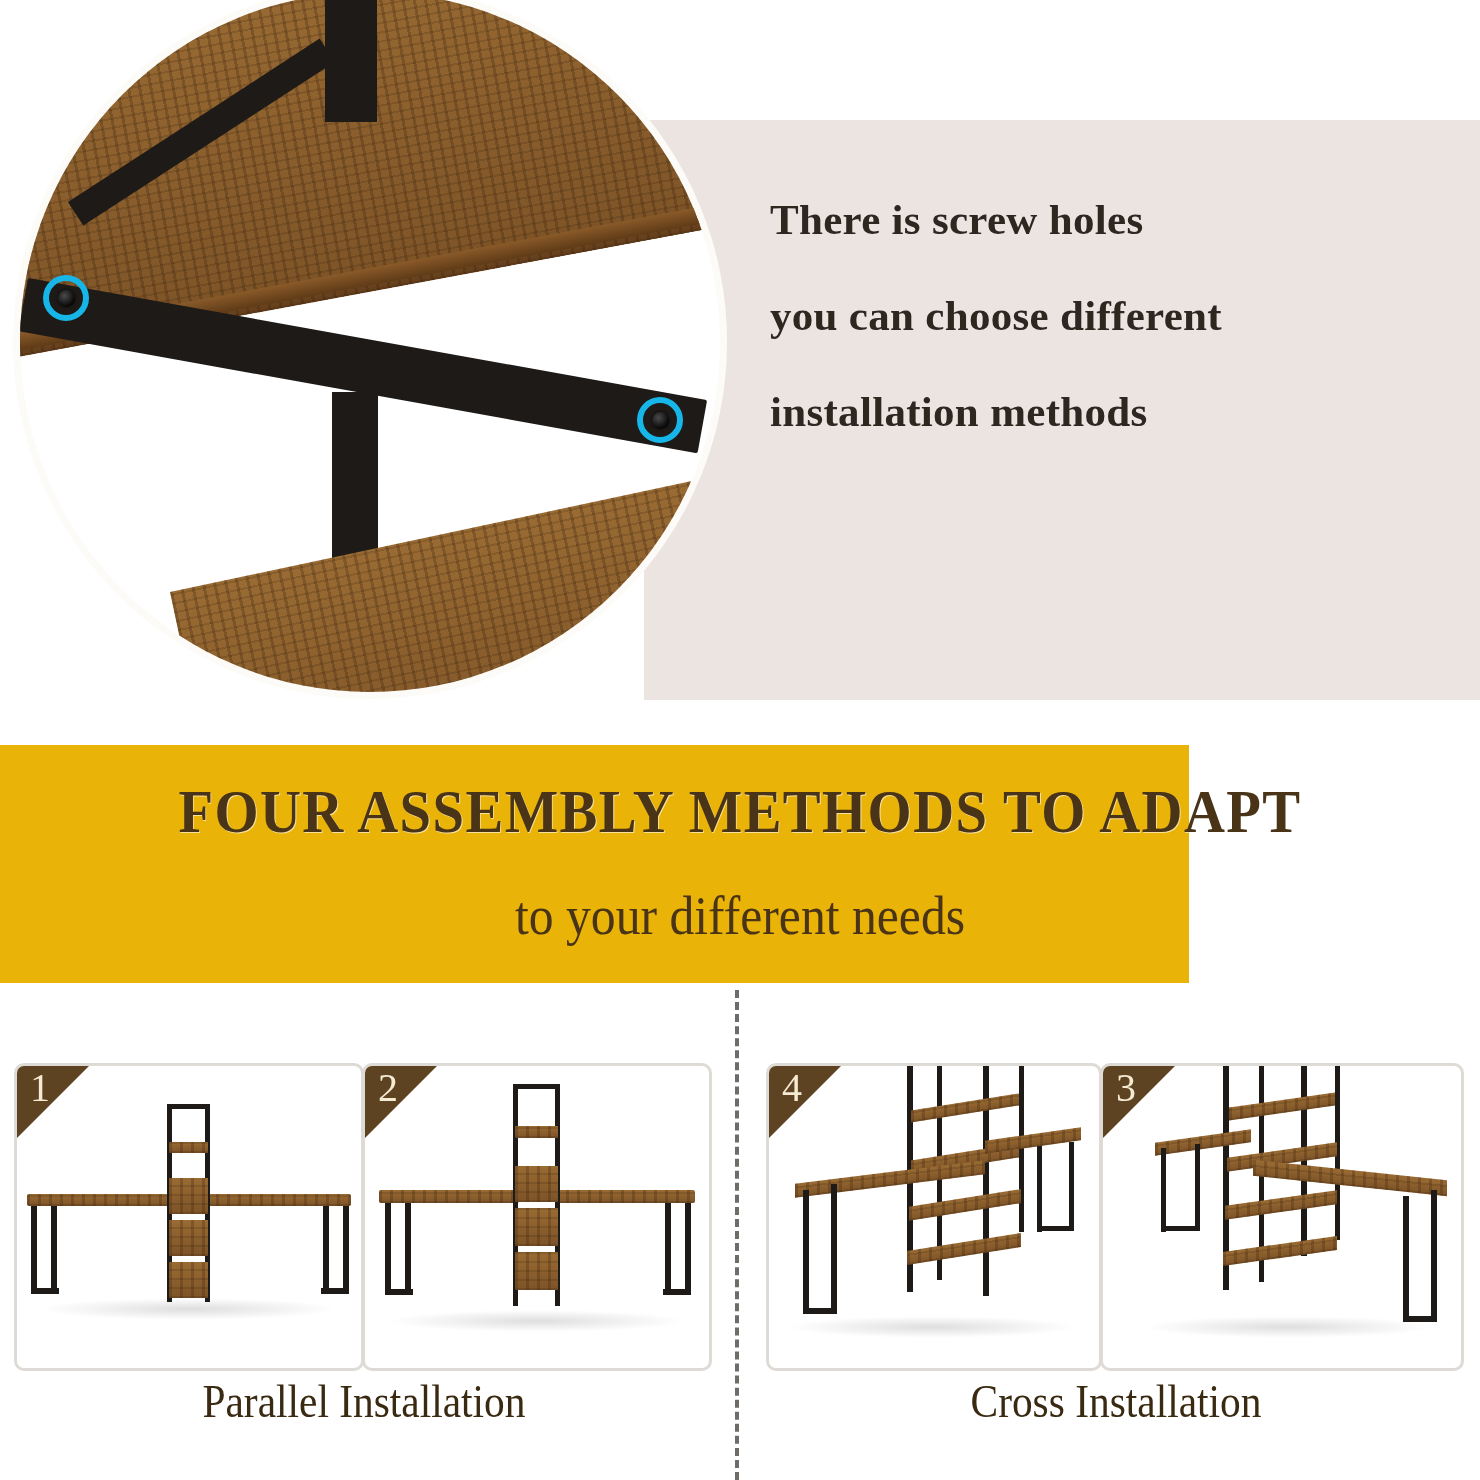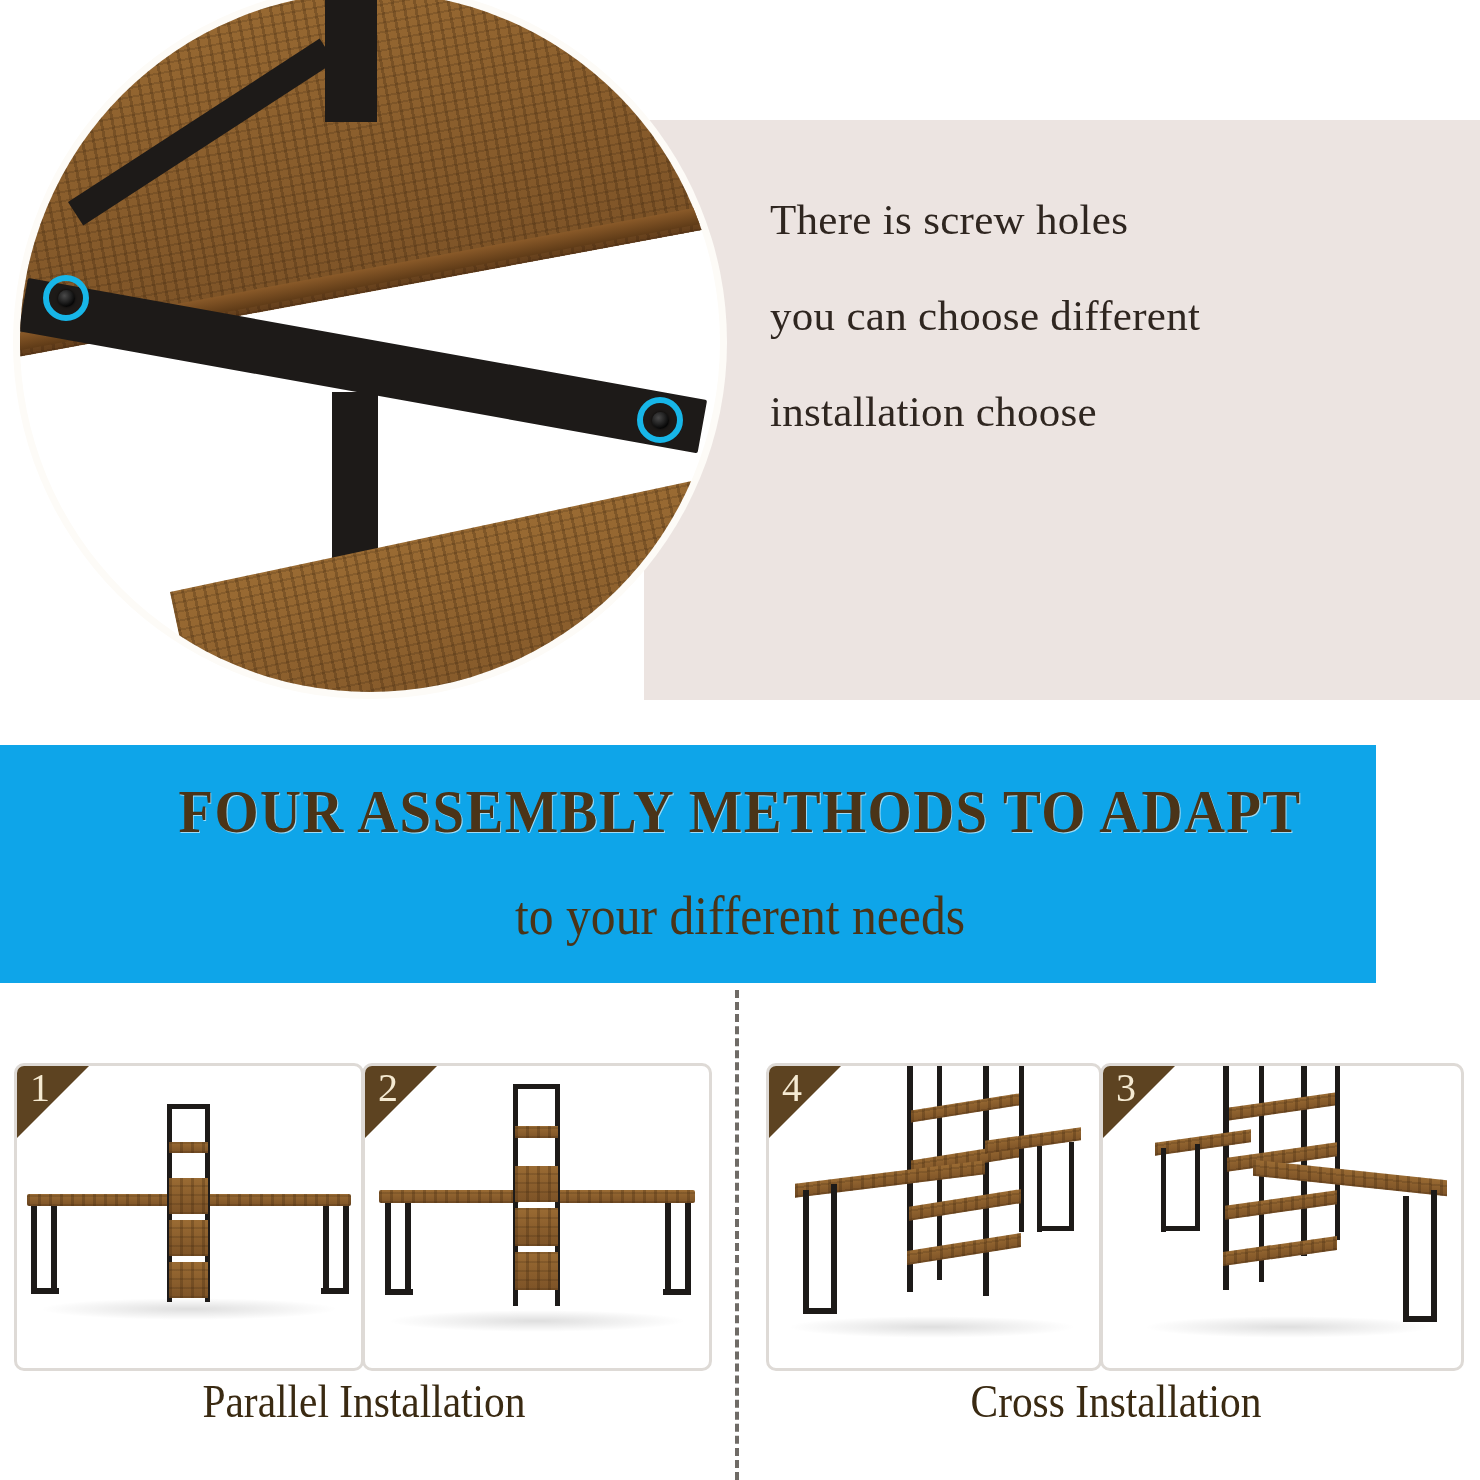--- a/index.html
+++ b/index.html
@@ -90,26 +90,26 @@
   }
   .screw-a{left:23px;top:283px;}
   .screw-b{left:617px;top:405px;}
 
   .top-text{
     position:absolute;left:770px;top:172px;width:620px;
     color:#2f2620;
     font-size:43px;line-height:96px;
     letter-spacing:.3px;
   }
-  .top-text div{white-space:nowrap;}
+  .top-text div{white-space:nowrap;font-weight:bold;}
 
   
   .banner{
-    position:absolute;left:0;top:745px;width:1376px;height:238px;
-    background:#0ea5e9;
+    position:absolute;left:0;top:745px;width:1189px;height:238px;
+    background:#eab308;
   }
   .banner-title{
     position:absolute;left:0;top:32px;width:1480px;
     text-align:center;
     font-size:61px;
     font-weight:700;
     letter-spacing:1.5px;
     color:#4a3418;
     transform:scaleX(.93);
     text-shadow:1px 1px 0 rgba(255,255,255,.6);
@@ -211,21 +211,21 @@
       <div class="post-lower metal"></div>
       <div class="board-bottom wood"></div>
       <div class="screw screw-a"></div>
       <div class="screw screw-b"></div>
     </div>
   </div>
 
   <div class="top-text">
     <div>There is screw holes</div>
     <div>you can choose different</div>
-    <div>installation choose</div>
+    <div>installation methods</div>
   </div>
 </div>
 
 <div class="banner">
   <div class="banner-title">FOUR ASSEMBLY METHODS TO ADAPT</div>
   <div class="banner-sub">to your different needs</div>
 </div>
 
 <div class="bottom-section">
 

